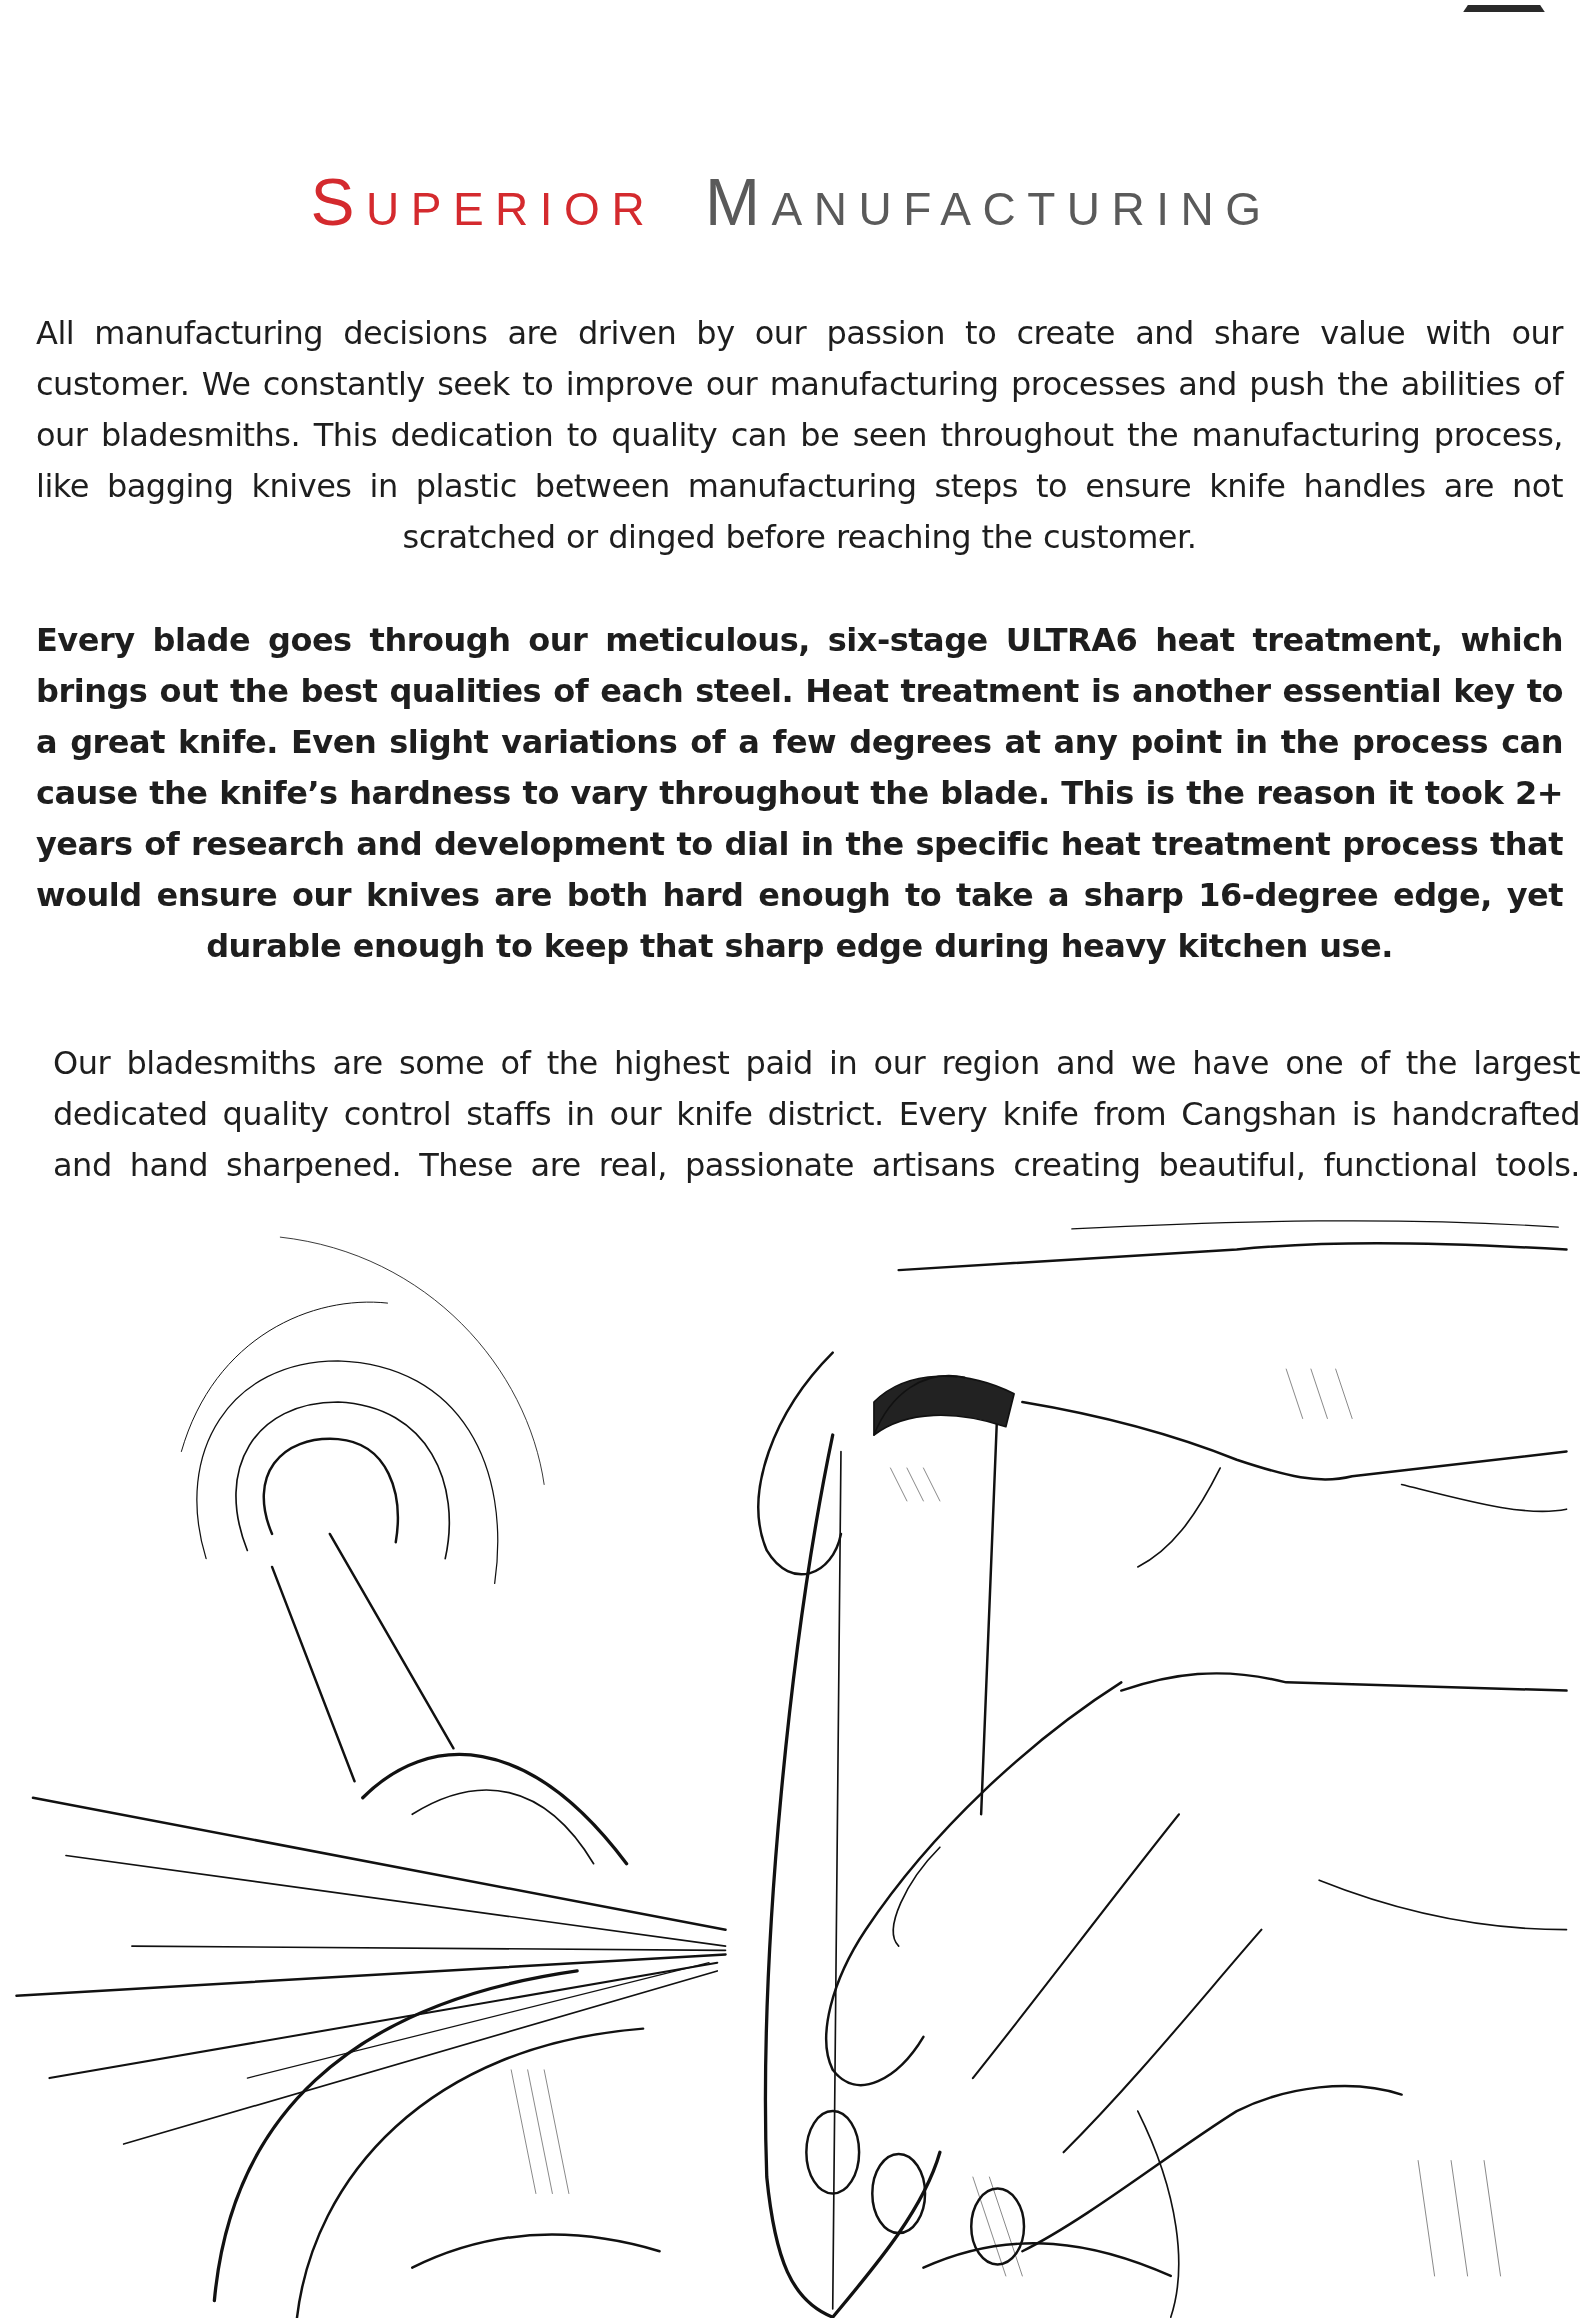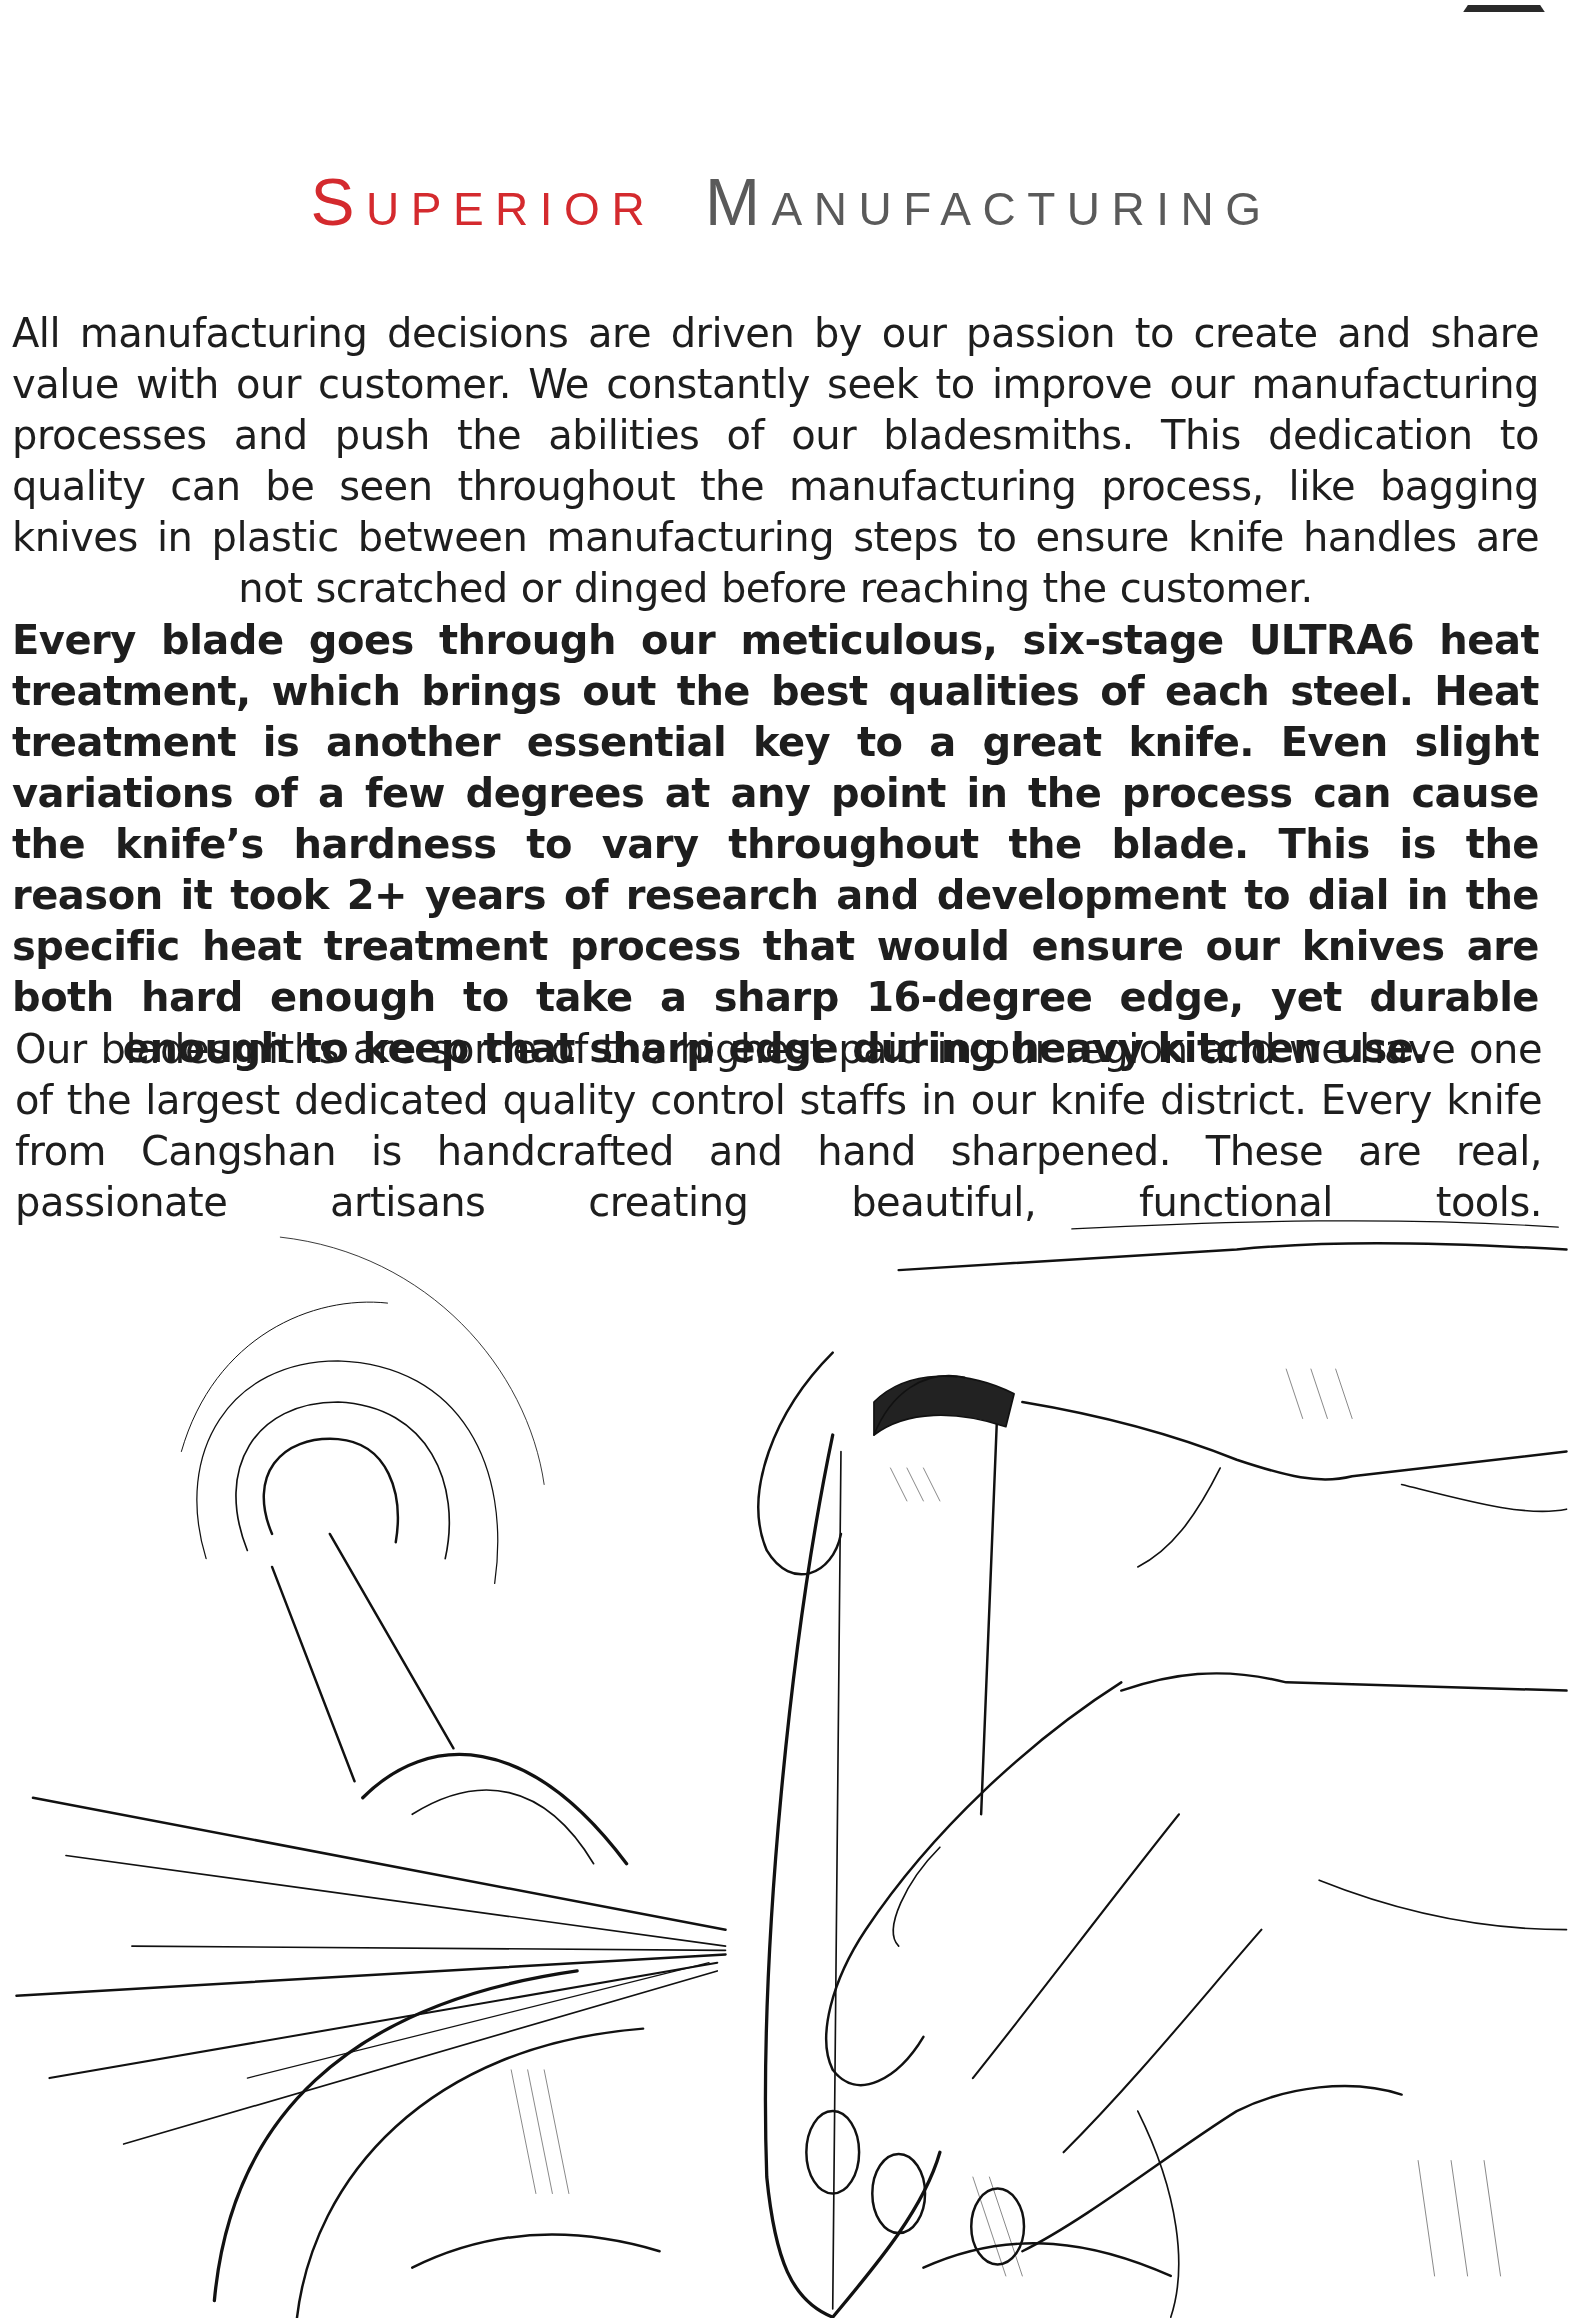--- a/index.html
+++ b/index.html
@@ -9,22 +9,22 @@
     position: absolute; top: 140px; left: 0; width: 1583px; text-align: center;
     font-family: "Liberation Sans", sans-serif; font-weight: 400;
     letter-spacing: 11.5px; white-space: nowrap; margin-top: 24px;
   }
   .title .cap { font-size: 66px; }
   .title .small { font-size: 46px; }
   .title .red { color: #d42a2e; }
   .title .gray { color: #5a5a5a; }
   .title .gap { display: inline-block; width: 49px; }
   .body-text {
-    position: absolute; left: 12px; width: 1527px;
-    font-family: "DejaVu Sans", sans-serif; font-size: 40px; line-height: 51px;
+    position: absolute; left: 36px; width: 1527px;
+    font-family: "DejaVu Sans", sans-serif; font-size: 32px; line-height: 51px;
     color: #1e1e1e; text-align: justify; text-align-last: center;
     letter-spacing: -0.5px; word-spacing: 0.8px;
   }
   #p1 { top: 308px; }
   #p2 { top: 615px; font-weight: bold; }
   #p3 { top: 1021px; text-align-last: justify; }
   .illustration { position: absolute; left: 0; top: 1204px; width: 1583px; height: 1115px; }
   .illustration svg { width: 100%; height: 100%; }
 </style>
 </head>
@@ -35,21 +35,21 @@
       <polygon points="6,9 106,9 100,0 12,0" fill="#2a2a2a"></polygon>
     </svg>
 </div>
 
 <h1 class="title">
   <span class="red"><span class="cap">S</span><span class="small">UPERIOR</span></span><span class="gap"></span><span class="gray"><span class="cap">M</span><span class="small">ANUFACTURING</span></span>
 </h1>
 
 <p class="body-text" id="p1" style="margin:0">All manufacturing decisions are driven by our passion to create and share value with our customer. We constantly seek to improve our manufacturing processes and push the abilities of our bladesmiths. This dedication to quality can be seen throughout the manufacturing process, like bagging knives in plastic between manufacturing steps to ensure knife handles are not scratched or dinged before reaching the customer.</p>
 <p class="body-text" id="p2" style="margin:0">Every blade goes through our meticulous, six-stage ULTRA6 heat treatment, which brings out the best qualities of each steel. Heat treatment is another essential key to a great knife. Even slight variations of a few degrees at any point in the process can cause the knife’s hardness to vary throughout the blade. This is the reason it took 2+ years of research and development to dial in the specific heat treatment process that would ensure our knives are both hard enough to take a sharp 16-degree edge, yet durable enough to keep that sharp edge during heavy kitchen use.</p>
-<p class="body-text" id="p3" style="margin:3px">Our bladesmiths are some of the highest paid in our region and we have one of the largest dedicated quality control staffs in our knife district. Every knife from Cangshan is handcrafted and hand sharpened. These are real, passionate artisans creating beautiful, functional tools.</p>
+<p class="body-text" id="p3" style="margin:17px">Our bladesmiths are some of the highest paid in our region and we have one of the largest dedicated quality control staffs in our knife district. Every knife from Cangshan is handcrafted and hand sharpened. These are real, passionate artisans creating beautiful, functional tools.</p>
 
 <div class="illustration">
   <svg viewBox="0 0 1920 1352" fill="none" stroke="#111" stroke-linecap="round" stroke-linejoin="round">
 
     <path d="M1090 80 C1250 70 1400 60 1500 55 C1600 45 1720 45 1900 55" stroke-width="3"></path>
     <path d="M1300 30 C1500 20 1700 15 1890 28" stroke-width="1.5"></path>
 
     <path d="M330 400 C300 330 340 280 410 285 C470 290 490 350 480 410" stroke-width="3"></path>
     <path d="M300 420 C260 320 310 240 410 240 C520 245 560 340 540 430" stroke-width="2"></path>
     <path d="M250 430 C210 300 280 190 410 190 C560 195 620 320 600 460" stroke-width="1.5"></path>

